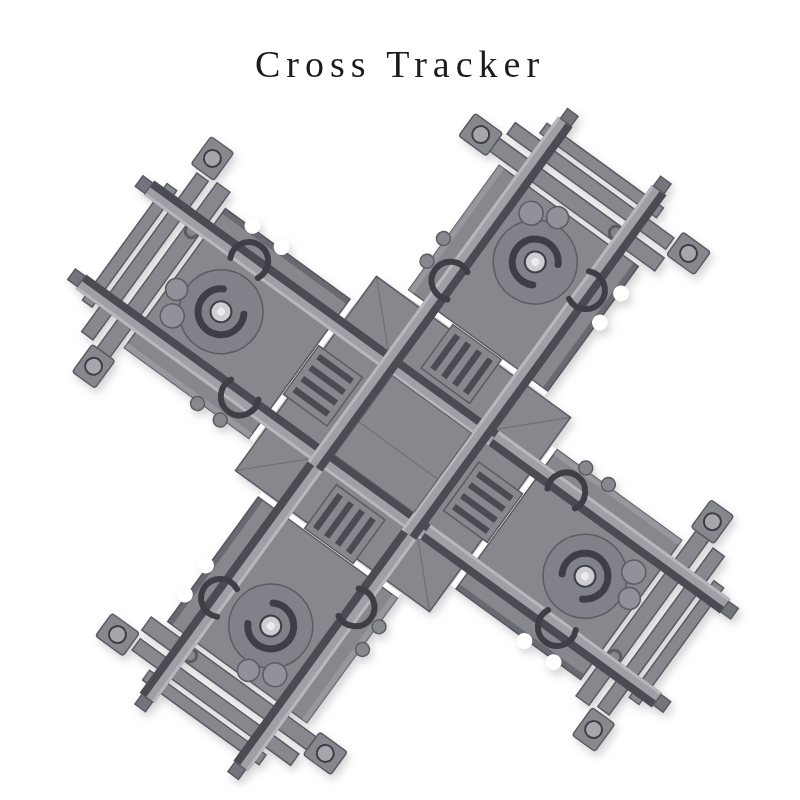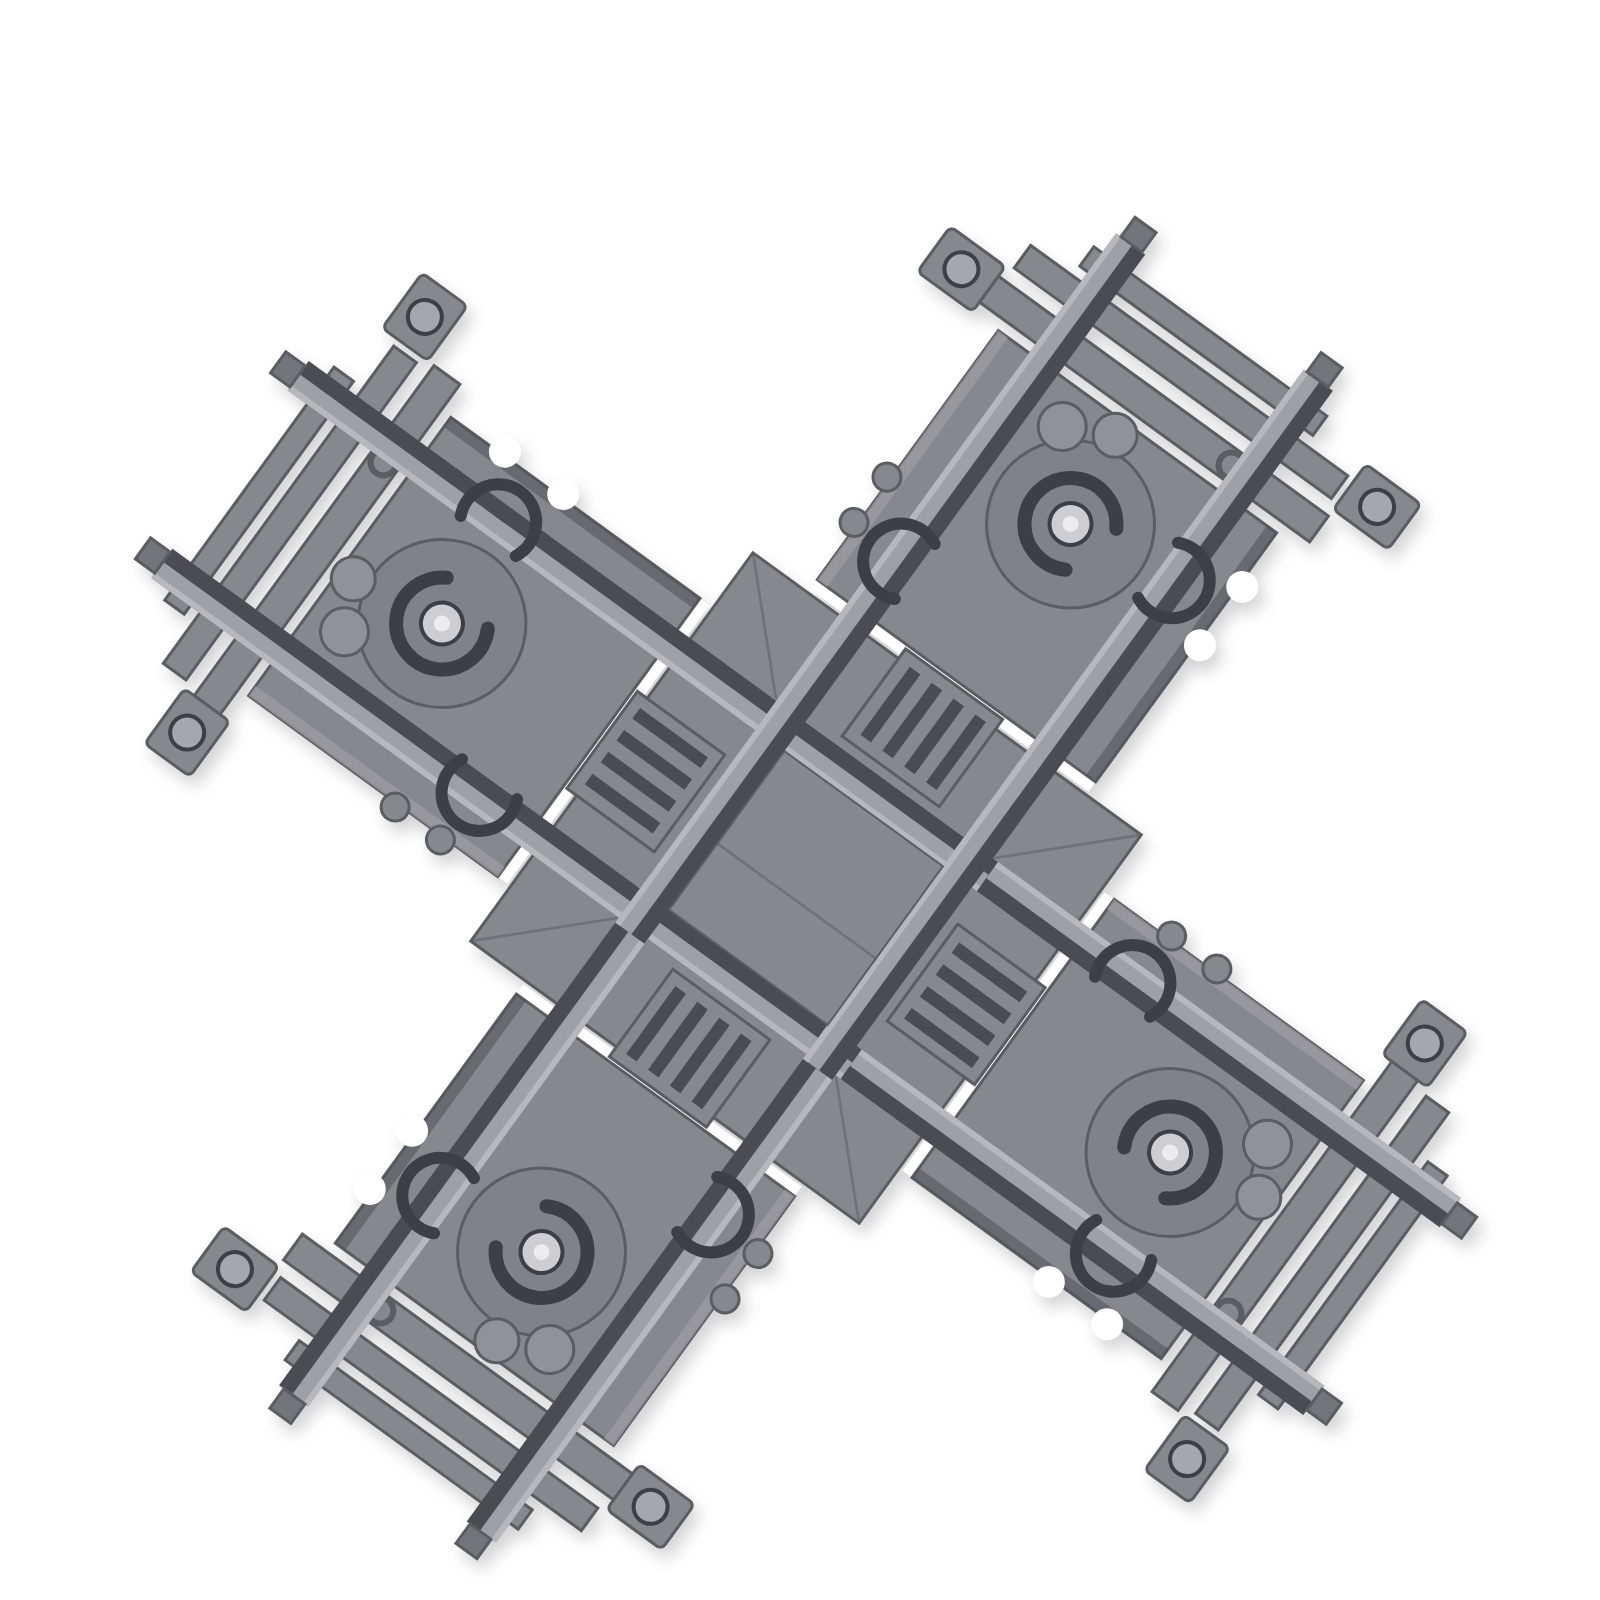--- a/index.html
+++ b/index.html
@@ -38,20 +38,21 @@
   .pad{fill:var(--body,#87878e);stroke:var(--edge,#5c5c63);stroke-width:1.5;}
   .cell{fill:var(--body,#87878e);stroke:var(--edge,#5c5c63);stroke-width:1;}
   .seam{stroke:var(--edge,#5c5c63);stroke-opacity:.5;stroke-width:1.3;fill:none;}
   .shade-top{fill:var(--railTop,#9fa0a6);opacity:.65;}
   .shade-bot{fill:var(--railSide,#4b4b53);opacity:.5;}
 </style>
 </head>
 <body>
 
 <div class="page">
+  <h1 class="page-title">Cross Tracker</h1>
 
   <div class="product-stage">
     <svg width="800" height="800" viewBox="0 0 800 800">
       <defs>
 
         <g id="armBase">
           <rect x="122" y="-86" width="8" height="172" class="f-gap"></rect>
           <rect x="128" y="-86" width="154" height="172" class="f-base s-edge"></rect>
           <rect x="128" y="-86" width="154" height="6" class="shade-top"></rect>
           <rect x="128" y="80" width="154" height="6" class="shade-bot"></rect>

